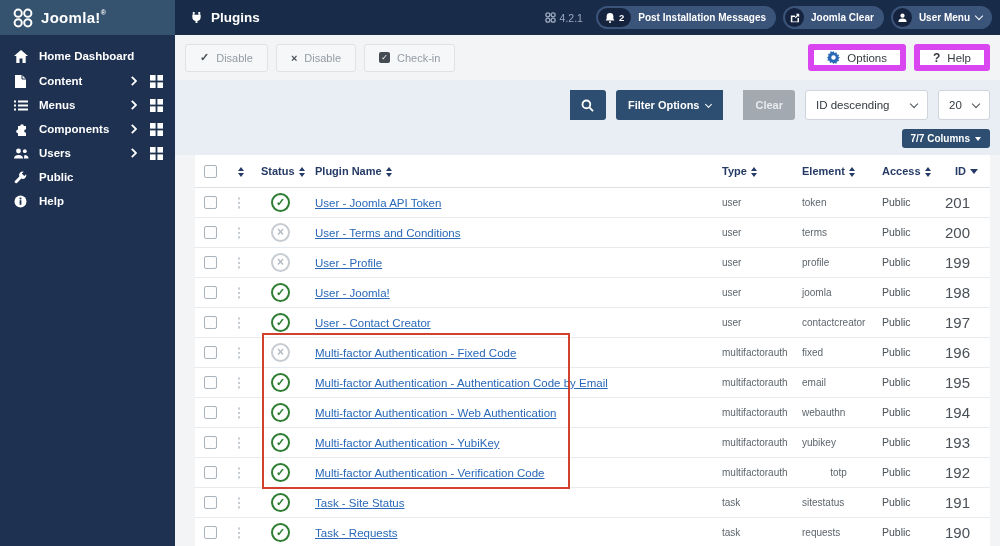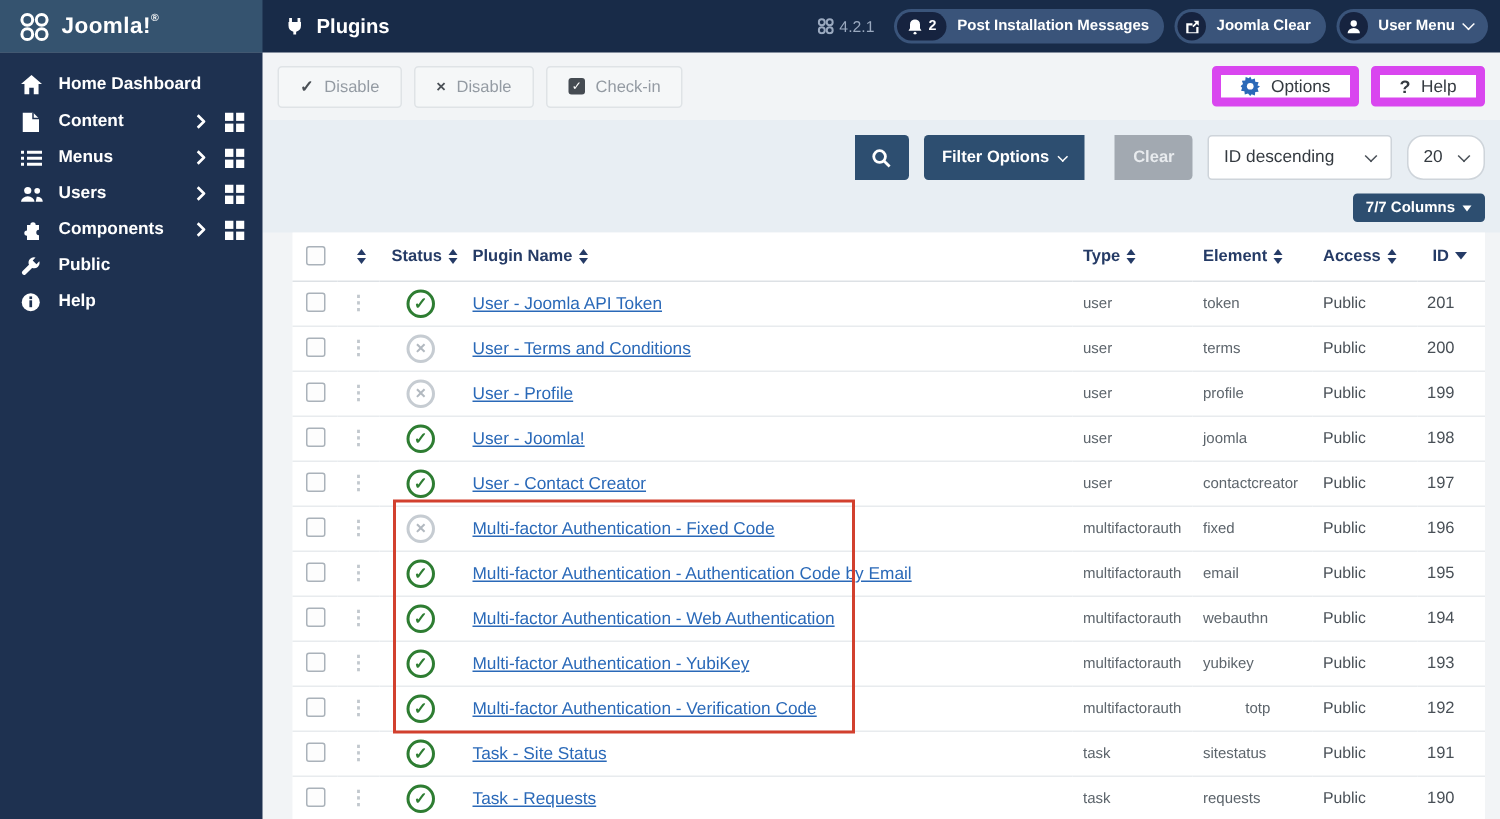--- a/index.html
+++ b/index.html
@@ -48,21 +48,21 @@
   .search-input { width:122px; height:30px; border:1px solid #ced4da; border-right:none; border-radius:3px 0 0 3px; padding:0 10px; font-size:11.5px; color:#343a40; background:#fff; outline:none; font-family:"Liberation Sans",sans-serif; }
   .search-input::placeholder { color:#8a9199; }
   .search-btn { width:36px; height:30px; background:#2d4e70; border:none; border-radius:0 3px 3px 0; display:flex; align-items:center; justify-content:center; cursor:pointer; }
   .fo-group { display:flex; }
   .fo-btn { height:30px; background:#2d4e70; color:#fff; font-size:11px; font-weight:bold; border:none; border-radius:3px 0 0 3px; padding:0 12px; display:flex; align-items:center; gap:7px; cursor:pointer; font-family:"Liberation Sans",sans-serif; }
   .fo-btn .chev { width:5px; height:5px; border-right:1.5px solid #fff; border-bottom:1.5px solid #fff; transform:rotate(45deg); margin-top:-2px; }
   .clear-btn { height:30px; background:#a2a9b1; color:#e8ebee; font-size:11px; font-weight:bold; border:none; border-radius:0 3px 3px 0; padding:0 12px; cursor:pointer; font-family:"Liberation Sans",sans-serif;margin-left:20px; }
   .fselect { height:30px; background:#fff; border:1px solid #ced4da; border-radius:3px; display:flex; align-items:center; padding:0 10px; font-size:11.5px; color:#343a40; cursor:pointer; }
   .fselect .chev { width:6px; height:6px; border-right:1.6px solid #495057; border-bottom:1.6px solid #495057; transform:rotate(45deg); margin-left:auto; margin-top:-3px; }
   .fselect.sort { width:123px; }
-  .fselect.limit { width:52px;border-radius:11px; }
+  .fselect.limit { width:52px; }
   .filter-row2 { display:flex; justify-content:flex-end; margin-top:9px; }
   .cols-btn { background:#2d4e70; color:#fff; font-size:10px; font-weight:bold; border:none; border-radius:3px; padding:0 9px; height:19px; display:flex; align-items:center; gap:5px; cursor:pointer; font-family:"Liberation Sans",sans-serif; }
   .cols-btn .tri { width:0; height:0; border-left:3.5px solid transparent; border-right:3.5px solid transparent; border-top:4px solid #fff; }
 
   
   .card { margin:0 10px 0 20px; background:#fff; }
   table { width:100%; border-collapse:collapse; table-layout:fixed; }
   col.c-cb{width:30px} col.c-dots{width:28px} col.c-status{width:55px} col.c-name{width:407px} col.c-type{width:80px} col.c-elem{width:80px} col.c-acc{width:70px} col.c-id{width:45px}
   th { height:32px; text-align:left; font-size:11px; color:#253b66; font-weight:bold; border-bottom:1px solid #dde1e5; cursor:pointer; white-space:nowrap; }
   td { height:30px; border-bottom:1px solid #e8ebee; white-space:nowrap; overflow:hidden; }
@@ -74,21 +74,21 @@
   .cb { display:inline-block; width:13px; height:13px; border:1px solid #aab2ba; border-radius:2px; background:#fdfdfd; vertical-align:middle; cursor:pointer; }
   .dots { color:#c2c8ce; font-size:13px; font-weight:bold; cursor:grab; }
   .st { display:inline-flex; width:19px; height:19px; border-radius:50%; align-items:center; justify-content:center; font-size:11px; font-weight:bold; cursor:pointer; }
   .st.enabled { border:2px solid #2e7d32; color:#2e7d32; }
   .st.disabled { border:2px solid #c6ccd2; color:#b2b9c0; font-size:12px; }
   .col-cb,.col-status { text-align:center; }
   .col-dots { text-align:center; }
   .plugin-link { color:#2a69b8; font-size:11.5px; text-decoration:underline; }
   .cell-type,.cell-elem { font-size:10px; color:#5d656c; }
   .cell-acc { font-size:10.5px; color:#495057; }
-  .cell-id { font-size:11px; color:#495057; text-align:center; padding-right:14px; }
+  .cell-id { font-size:15px; color:#495057; text-align:left; padding-right:14px; }
 
   
   .annotation-box { position:absolute; left:262px; top:333px; width:308px; height:156px; border:2px solid #d2402e; z-index:50; pointer-events:none; }
 
   svg { display:block; }
 </style>
 </head>
 <body>
 
 <div class="top-bar">
@@ -198,47 +198,47 @@
       <svg width="13" height="13" viewBox="0 0 13 13">
           <rect x="0" y="0" width="5.6" height="5.6" fill="#fff"></rect>
           <rect x="7.4" y="0" width="5.6" height="5.6" fill="#fff"></rect>
           <rect x="0" y="7.4" width="5.6" height="5.6" fill="#fff"></rect>
           <rect x="7.4" y="7.4" width="5.6" height="5.6" fill="#fff"></rect>
         </svg>
     </span>
   </div>
   <div class="side-item">
     <span class="ic">
+      <svg width="14" height="13" viewBox="0 0 14 13">
+          <path d="M4 3 h2.2 a1.8 1.8 0 1 1 3.6 0 H12 v3.2 a1.8 1.8 0 1 0 0 3.6 V13 H4 v-2.8 a1.8 1.8 0 1 1 0-3.6 Z" fill="#fff"></path>
+        </svg>
+    </span>
+    <span>Components</span>
+    <span class="right-icons">
+      <svg width="6" height="10" viewBox="0 0 6 10">
+          <path d="M0.8 0.8 L5 5 L0.8 9.2" fill="none" stroke="#fff" stroke-width="1.8"></path>
+        </svg>
+      <svg width="13" height="13" viewBox="0 0 13 13">
+          <rect x="0" y="0" width="5.6" height="5.6" fill="#fff"></rect>
+          <rect x="7.4" y="0" width="5.6" height="5.6" fill="#fff"></rect>
+          <rect x="0" y="7.4" width="5.6" height="5.6" fill="#fff"></rect>
+          <rect x="7.4" y="7.4" width="5.6" height="5.6" fill="#fff"></rect>
+        </svg>
+    </span>
+  </div>
+  <div class="side-item">
+    <span class="ic">
       <svg width="16" height="11" viewBox="0 0 16 11">
           <circle cx="5.5" cy="3" r="2.4" fill="#fff"></circle>
           <path d="M1 10.5 a4.5 3.6 0 0 1 9 0 Z" fill="#fff"></path>
           <circle cx="11.8" cy="3.2" r="1.9" fill="#fff"></circle>
           <path d="M10.8 10.5 h4.7 a3.8 3.2 0 0 0 -4-3.4 Z" fill="#fff"></path>
         </svg>
     </span>
     <span>Users</span>
-    <span class="right-icons">
-      <svg width="6" height="10" viewBox="0 0 6 10">
-          <path d="M0.8 0.8 L5 5 L0.8 9.2" fill="none" stroke="#fff" stroke-width="1.8"></path>
-        </svg>
-      <svg width="13" height="13" viewBox="0 0 13 13">
-          <rect x="0" y="0" width="5.6" height="5.6" fill="#fff"></rect>
-          <rect x="7.4" y="0" width="5.6" height="5.6" fill="#fff"></rect>
-          <rect x="0" y="7.4" width="5.6" height="5.6" fill="#fff"></rect>
-          <rect x="7.4" y="7.4" width="5.6" height="5.6" fill="#fff"></rect>
-        </svg>
-    </span>
-  </div>
-  <div class="side-item">
-    <span class="ic">
-      <svg width="14" height="13" viewBox="0 0 14 13">
-          <path d="M4 3 h2.2 a1.8 1.8 0 1 1 3.6 0 H12 v3.2 a1.8 1.8 0 1 0 0 3.6 V13 H4 v-2.8 a1.8 1.8 0 1 1 0-3.6 Z" fill="#fff"></path>
-        </svg>
-    </span>
-    <span>Components</span>
     <span class="right-icons">
       <svg width="6" height="10" viewBox="0 0 6 10">
           <path d="M0.8 0.8 L5 5 L0.8 9.2" fill="none" stroke="#fff" stroke-width="1.8"></path>
         </svg>
       <svg width="13" height="13" viewBox="0 0 13 13">
           <rect x="0" y="0" width="5.6" height="5.6" fill="#fff"></rect>
           <rect x="7.4" y="0" width="5.6" height="5.6" fill="#fff"></rect>
           <rect x="0" y="7.4" width="5.6" height="5.6" fill="#fff"></rect>
           <rect x="7.4" y="7.4" width="5.6" height="5.6" fill="#fff"></rect>
         </svg>

